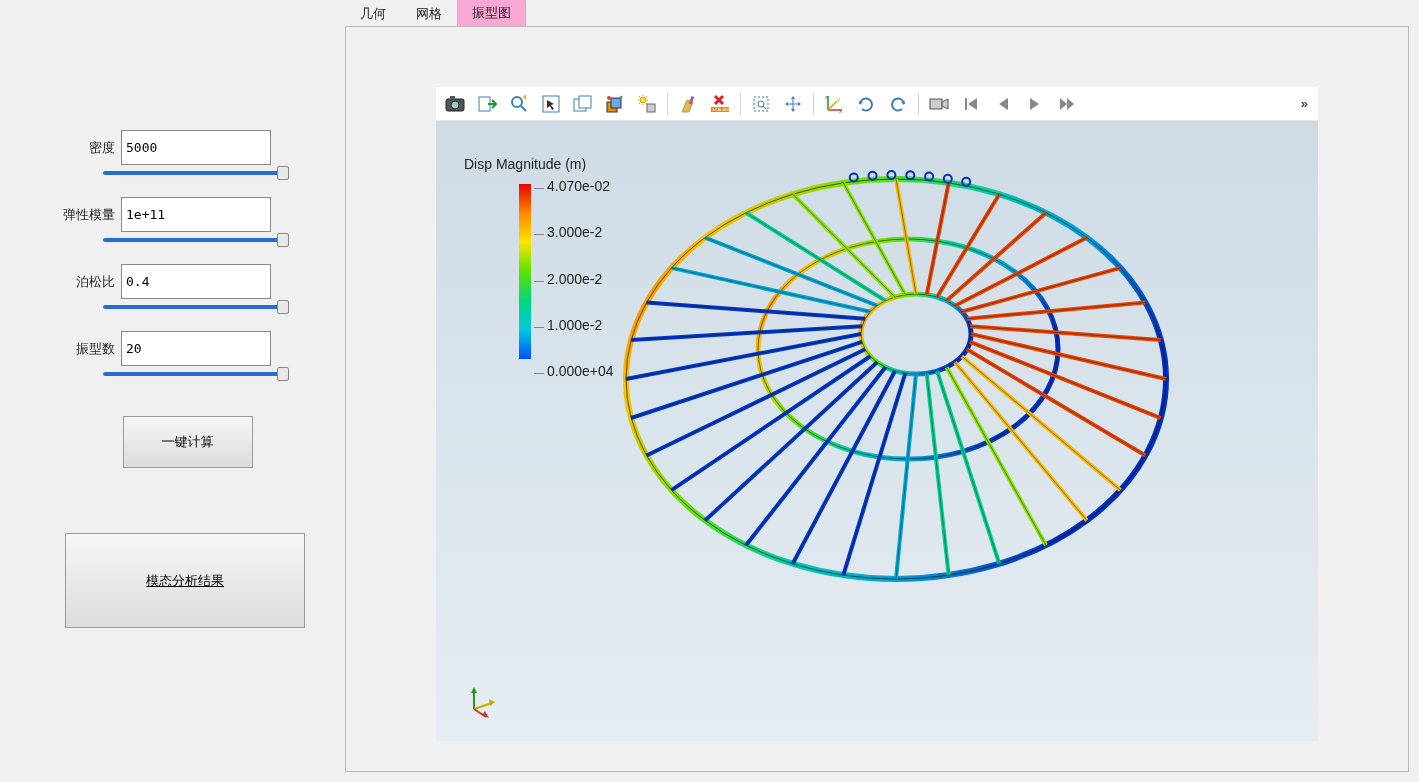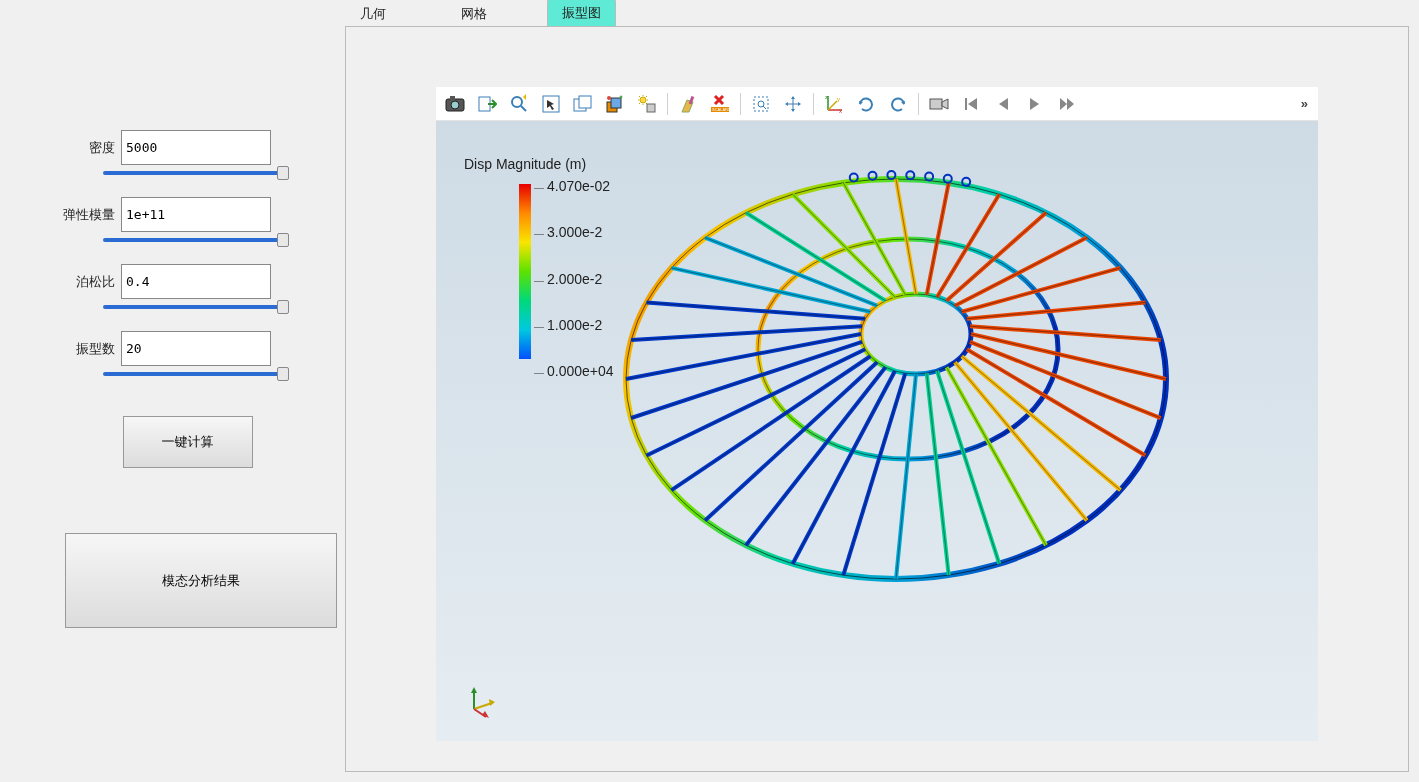--- a/index.html
+++ b/index.html
@@ -66,46 +66,45 @@
 .big-button {
   display: block;
   margin: 30px auto 0 auto;
   height: 52px;
   border: 1px solid #999;
   background: linear-gradient(#f6f6f6, #dcdcdc);
   font-size: 13px;
   cursor: pointer;
 }
 .btn-calc { width: 130px; margin-top: 40px; }
-.btn-results { width: 272px; height: 95px; margin-top: 65px; margin-left: 5px; }
+.btn-results { width: 240px; height: 95px; margin-top: 65px; margin-left: 5px; text-decoration: underline; }
 .main {
   flex: 1;
   background: #f0f0f0;
   display: flex;
   flex-direction: column;
 }
 .tabs {
   display: flex;
   padding: 0 0 0 0;
   height: 26px;
   align-items: flex-end;
-  gap: 45px;
 }
 .tab {
   padding: 4px 14px;
   font-size: 13px;
   color: #222;
   cursor: pointer;
   border: 1px solid transparent;
   border-bottom: none;
   position: relative;
   top: 1px;
 }
 .tab.active {
-  background: #5eead4;
+  background: #f9a8d4;
   border: 1px solid #bbb;
   border-bottom: 1px solid #f0f0f0;
   border-radius: 3px 3px 0 0;
 }
 .panel {
   flex: 1;
   margin: 0 10px 10px 0;
   border: 1px solid #bbb;
   background: #f0f0f0;
   padding: 60px 90px 20px 90px;

